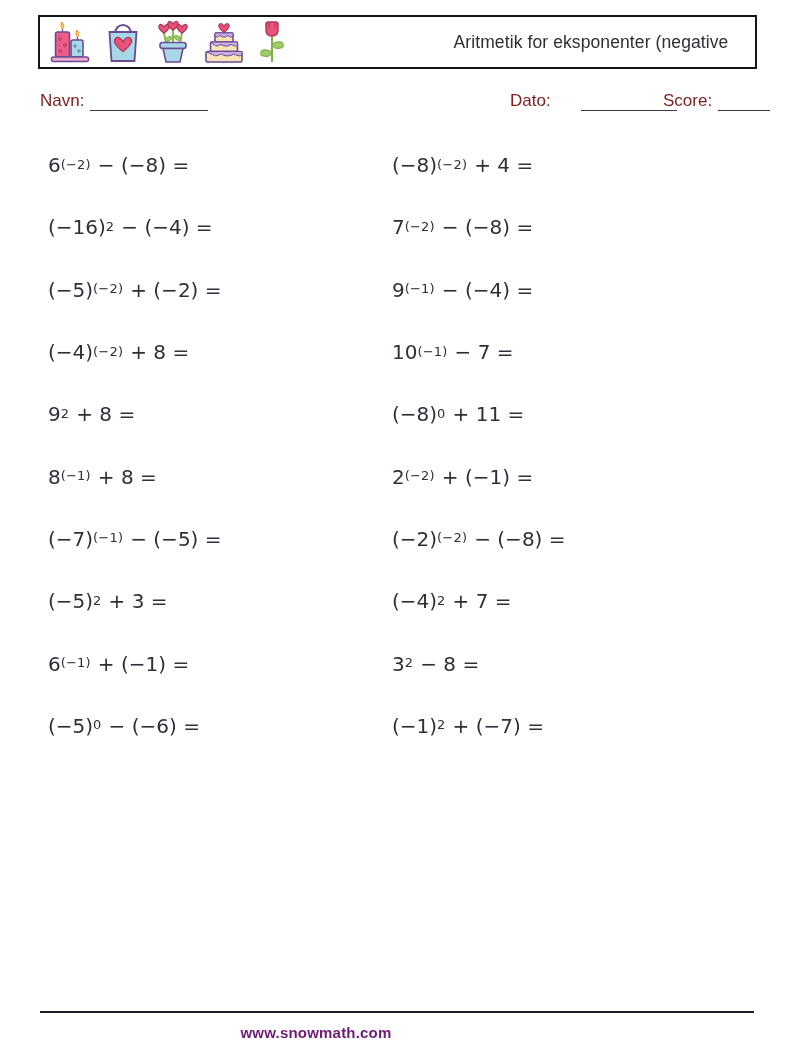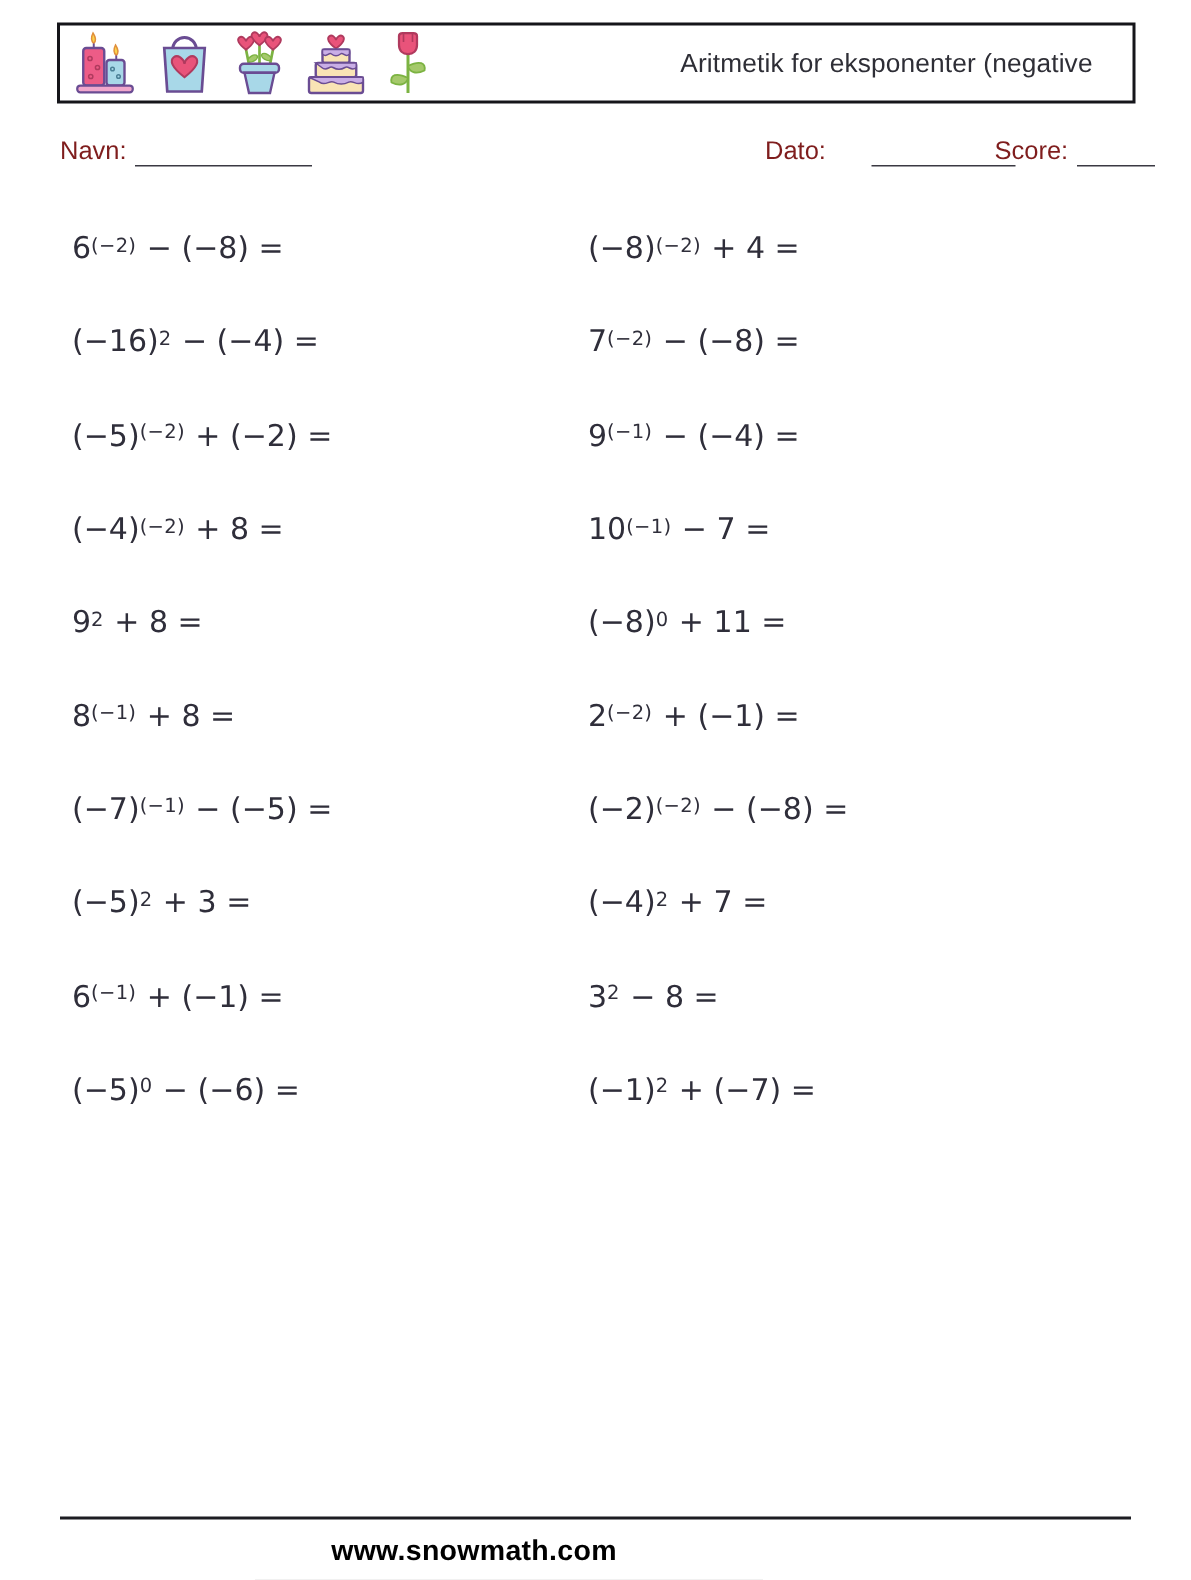--- a/index.html
+++ b/index.html
@@ -35,21 +35,21 @@
     height:62.3px;display:flex;align-items:center;white-space:nowrap;
     font-family:"DejaVu Sans","Liberation Sans",sans-serif;
     font-size:20px;color:#2f2e3a;
   }
   .prob sup{font-size:13px;position:relative;top:-1px;vertical-align:super;letter-spacing:.2px;}
   .prob .tail{margin-left:7px;}
   
   .footer-rule{position:absolute;left:40px;top:1011px;width:714px;border-top:2px solid #1c1c22;}
   .footer-url{
     position:absolute;left:0;top:1024px;width:632px;text-align:center;
-    font-size:19px;font-weight:bold;color:#000000;letter-spacing:.2px;
+    font-size:15px;font-weight:bold;color:#701a75;letter-spacing:.2px;
   }
 </style>
 </head>
 <body>
 
 <div class="page">
 
   <div class="header-box">
     <div class="icon-row">
 

